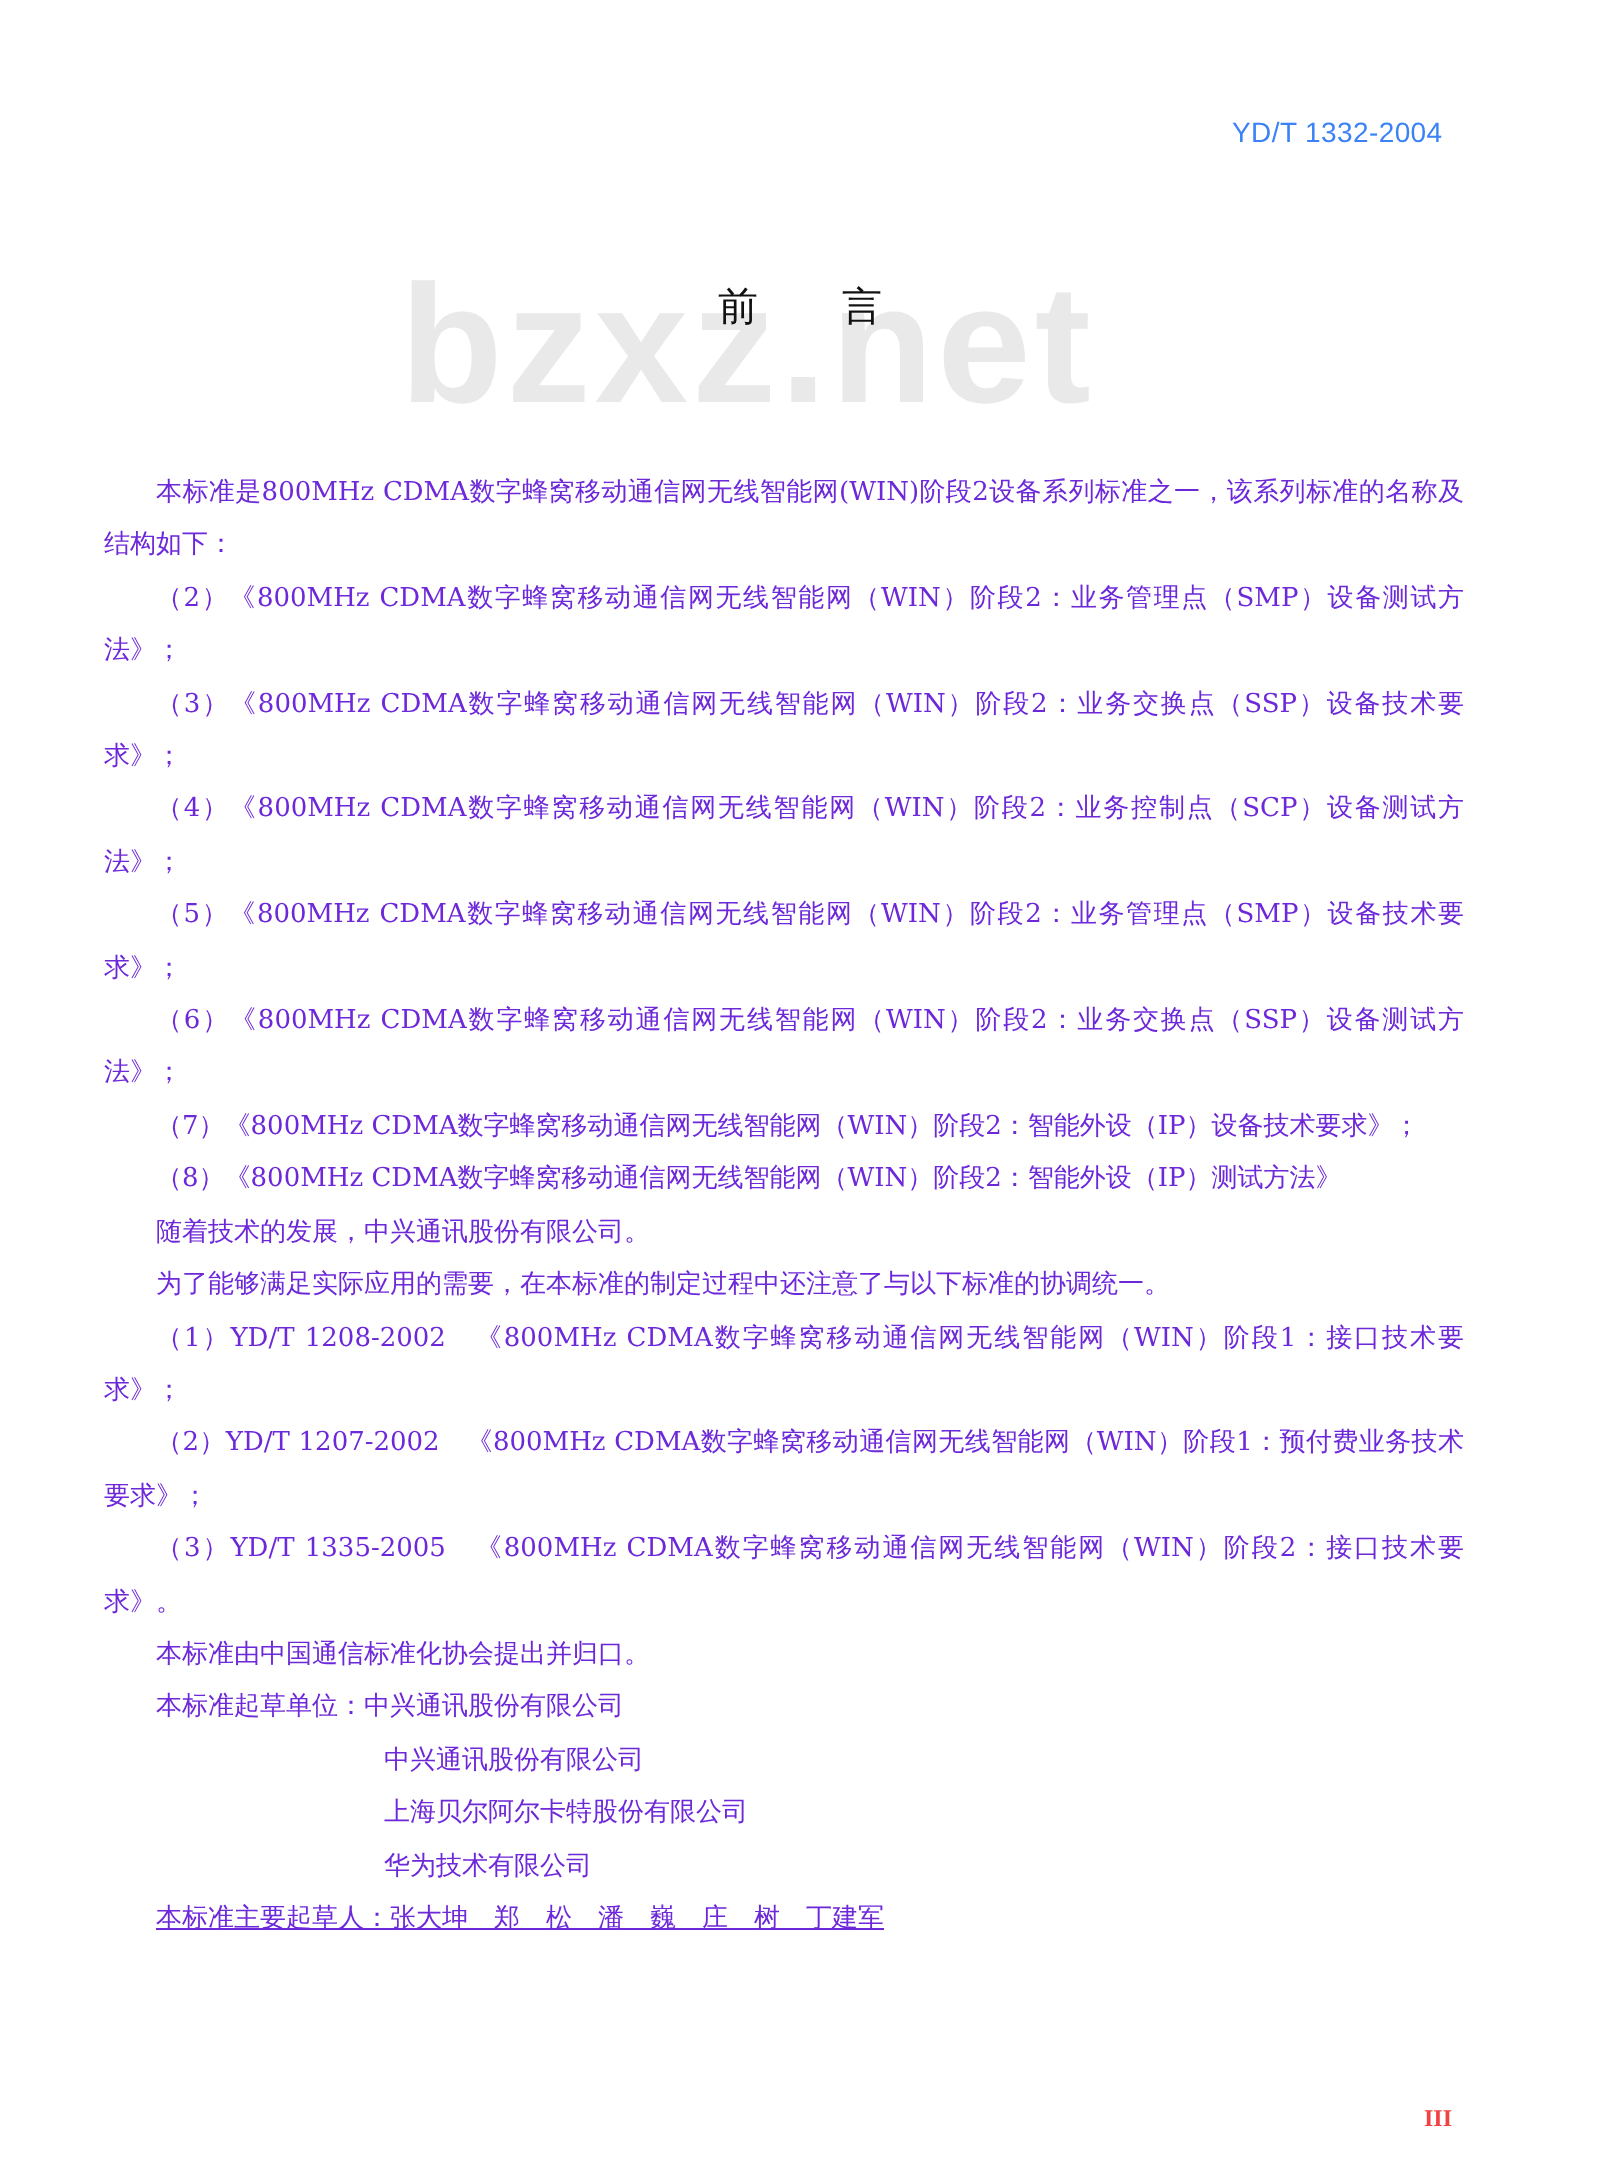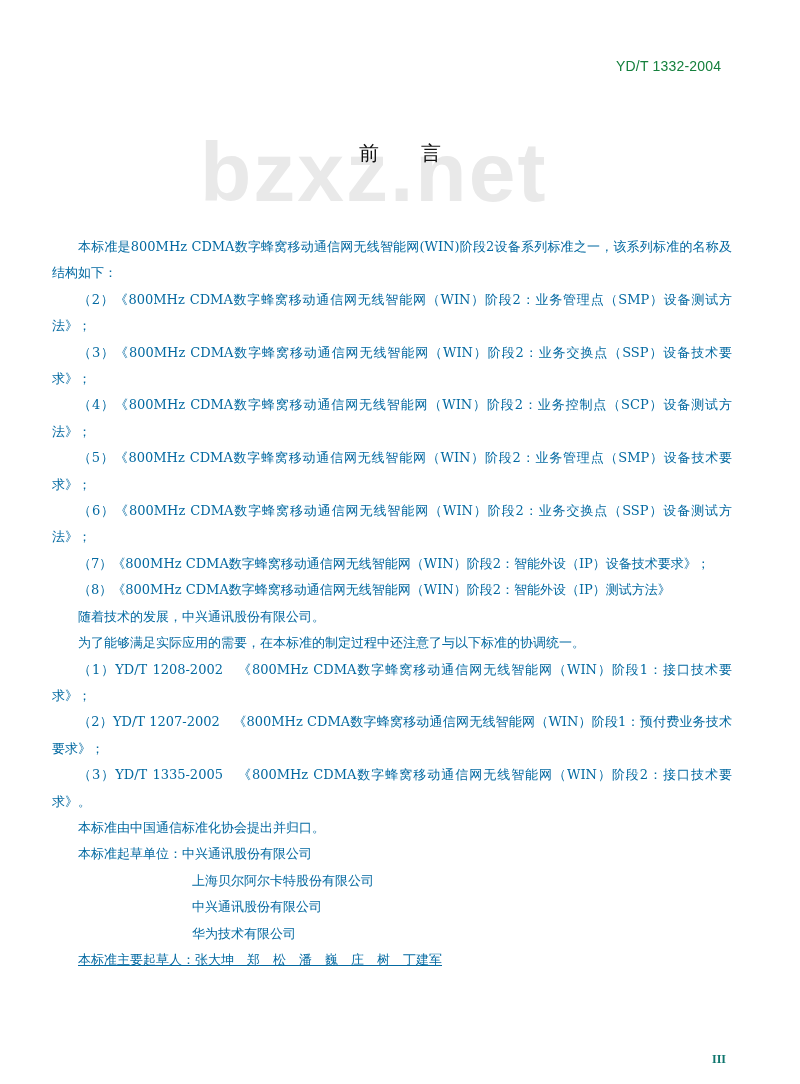--- a/index.html
+++ b/index.html
@@ -14,21 +14,21 @@
       overflow: hidden;
       font-family: "DejaVu Serif", "Liberation Serif", serif;
       color: #1a1a1a;
     }
     .doc-code {
       position: absolute;
       top: 58px;
       left: 616px;
       font-family: "Liberation Sans", "DejaVu Sans", sans-serif;
       font-size: 14px;
-      color: #15803d;
+      color: #3b82f6;
       letter-spacing: 0.2px;
     }
     .watermark {
       position: absolute;
       top: 130px;
       left: 200px;
       font-family: "Liberation Sans", "DejaVu Sans", sans-serif;
       font-weight: bold;
       font-size: 84px;
       color: #e9e9e9;
@@ -52,21 +52,21 @@
       color: #111;
     }
     .body-text {
       position: absolute;
       top: 234px;
       left: 52px;
       width: 680px;
       font-size: 13px;
       line-height: 26.4px;
       z-index: 1;
-      color: #0369a1;
+      color: #6d28d9;
     }
     .para {
       margin: 0;
       text-indent: 26px;
       text-align: justify;
     }
     .org-list {
       margin: 0;
       padding-left: 140px;
     }
@@ -78,21 +78,21 @@
       text-indent: 26px;
       text-decoration: underline;
     }
     .page-num {
       position: absolute;
       top: 1052px;
       left: 712px;
       font-family: "Liberation Serif", serif;
       font-weight: bold;
       font-size: 12px;
-      color: #0f766e;
+      color: #ef4444;
     }
   </style>
 </head>
 <body>
 
 <div class="doc-code">YD/T 1332-2004</div>
 
 <div class="watermark">bzxz.net</div>
 
 <div class="title">前言</div>
@@ -107,20 +107,20 @@
   <p class="para">（7）《800MHz CDMA数字蜂窝移动通信网无线智能网（WIN）阶段2：智能外设（IP）设备技术要求》；</p>
   <p class="para">（8）《800MHz CDMA数字蜂窝移动通信网无线智能网（WIN）阶段2：智能外设（IP）测试方法》</p>
   <p class="para">随着技术的发展，中兴通讯股份有限公司。</p>
   <p class="para">为了能够满足实际应用的需要，在本标准的制定过程中还注意了与以下标准的协调统一。</p>
   <p class="para">（1）YD/T 1208-2002　《800MHz CDMA数字蜂窝移动通信网无线智能网（WIN）阶段1：接口技术要求》；</p>
   <p class="para">（2）YD/T 1207-2002　《800MHz CDMA数字蜂窝移动通信网无线智能网（WIN）阶段1：预付费业务技术要求》；</p>
   <p class="para">（3）YD/T 1335-2005　《800MHz CDMA数字蜂窝移动通信网无线智能网（WIN）阶段2：接口技术要求》。</p>
   <p class="para">本标准由中国通信标准化协会提出并归口。</p>
   <p class="para">本标准起草单位：中兴通讯股份有限公司</p>
   <div class="org-list">
+    <p class="org">中兴通讯股份有限公司</p>
     <p class="org">上海贝尔阿尔卡特股份有限公司</p>
-    <p class="org">中兴通讯股份有限公司</p>
     <p class="org">华为技术有限公司</p>
   </div>
   <p class="drafters">本标准主要起草人：张大坤　郑　松　潘　巍　庄　树　丁建军</p>
 </div>
 
 <div class="page-num">III</div>
 
 </body></html>

